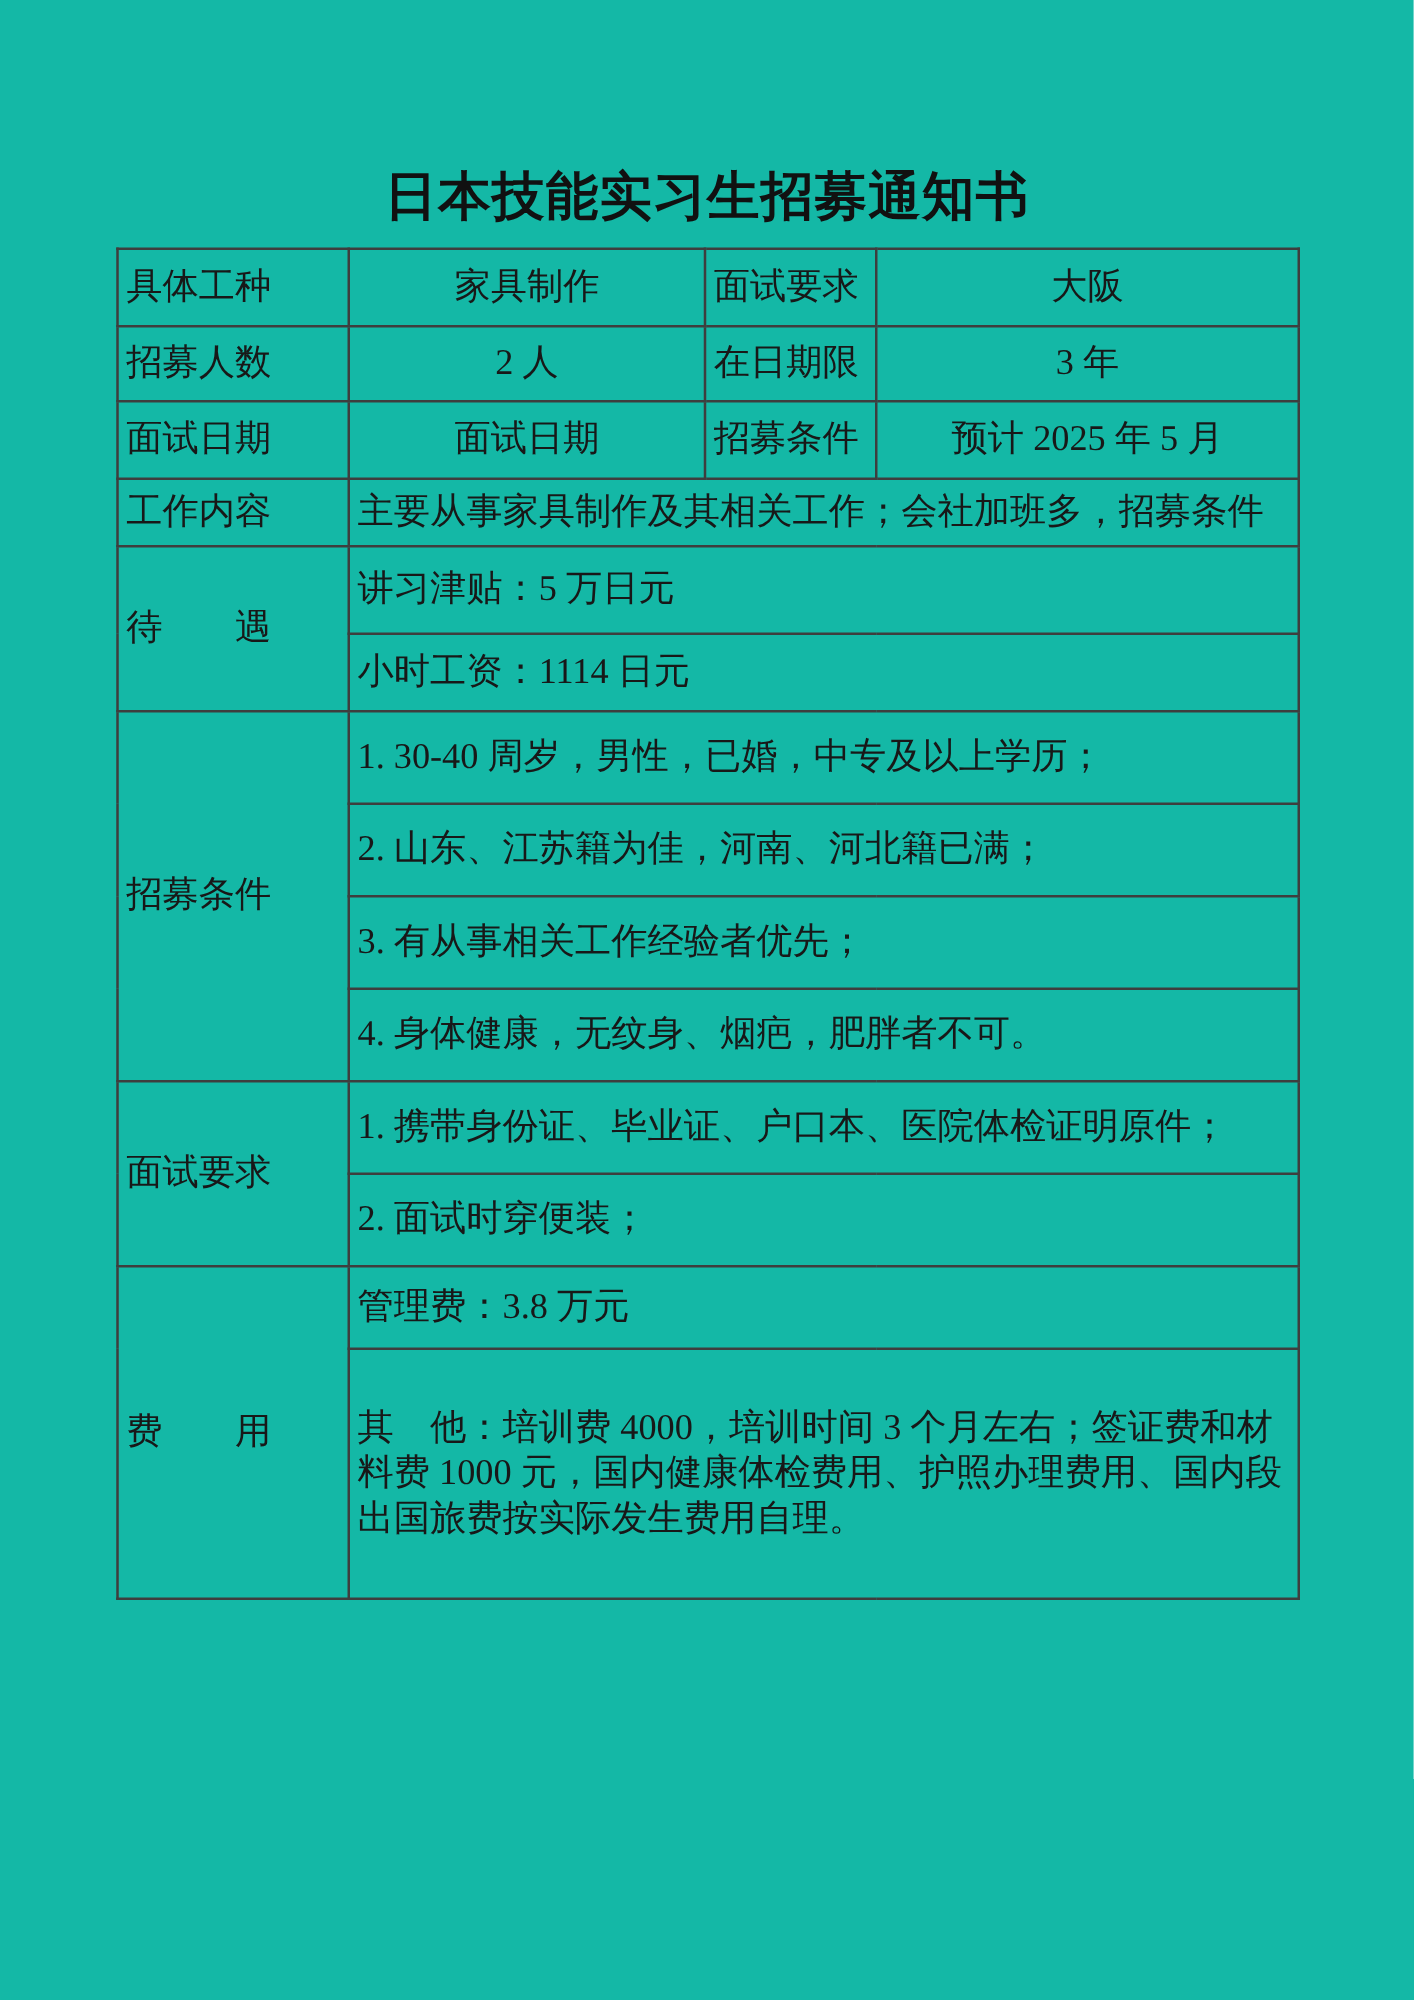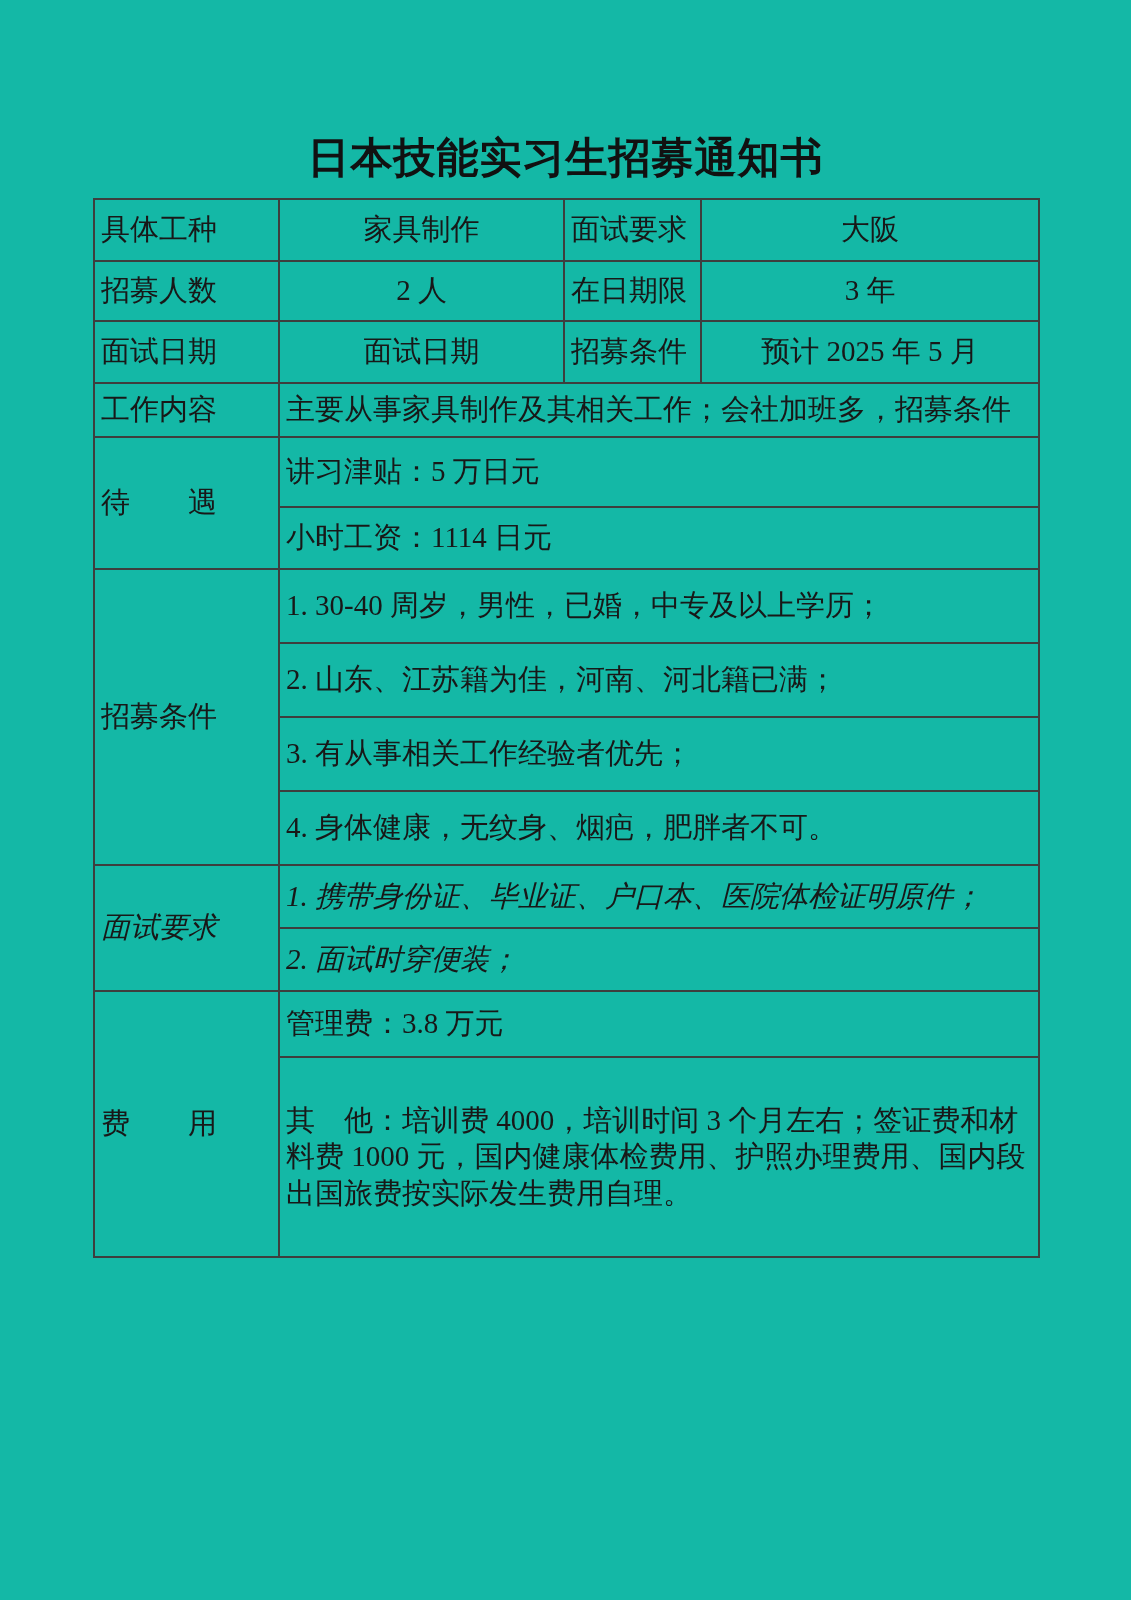--- a/index.html
+++ b/index.html
@@ -63,21 +63,21 @@
   td.lft {
     text-align: left;
     padding-left: 9px;
     padding-right: 12px;
   }
   tr.h62 td { height: 62px; }
   tr.h60 td { height: 60px; }
   tr.h54 td { height: 54px; }
   tr.h70 td { height: 70px; margin-top: 37px; }
   tr.h61 td { height: 74px; }
-  tr.h63 td { height: 63px; font-style: italic; }
+  tr.h63 td { height: 74px; }
   tr.h66 td { height: 66px; }
   td.tall {
     height: 200px;
     vertical-align: top;
     line-height: 66px;
     padding-top: 2px;
   }
 </style>
 </head>
 <body>

